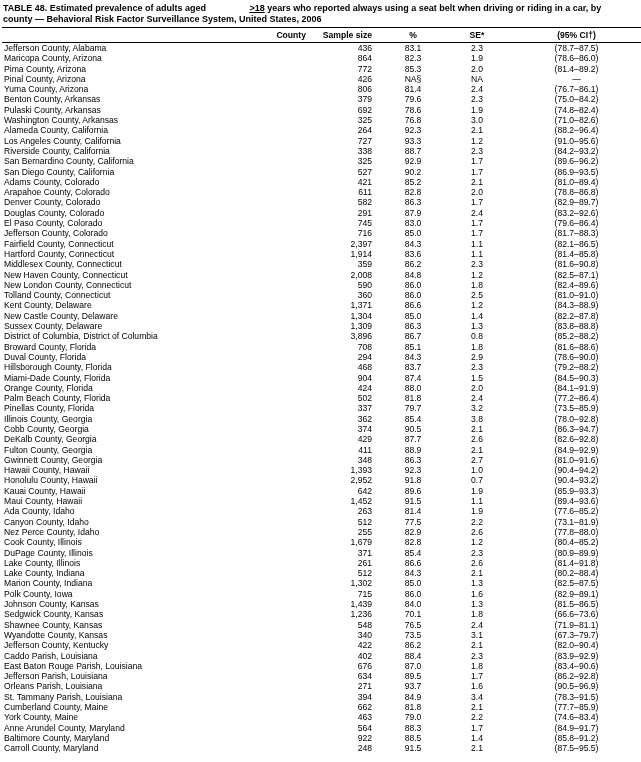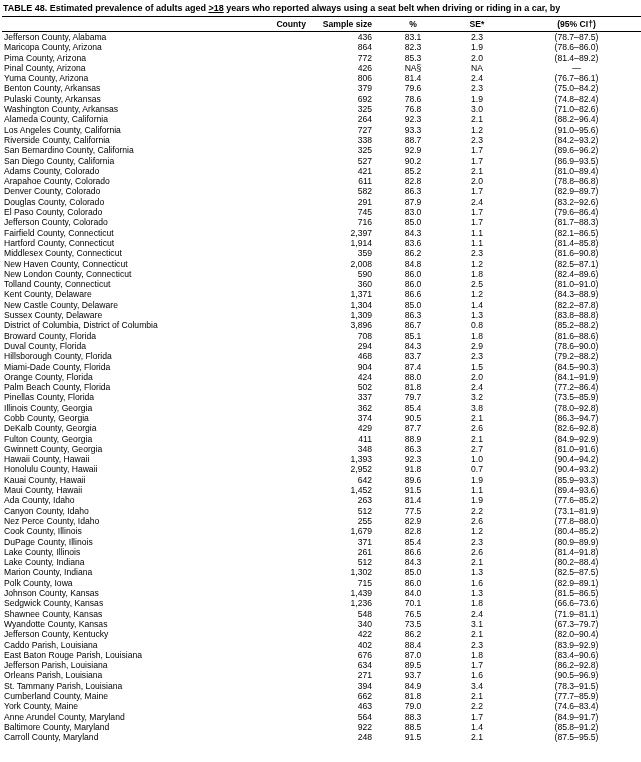--- a/index.html
+++ b/index.html
@@ -13,21 +13,21 @@
     width: 641px;
     box-sizing: border-box;
     padding: 2px 2px 0 2px;
   }
   .title {
     font-weight: bold;
     font-size: 9px;
     line-height: 11px;
     padding: 1px 1px 2px 1px;
   }
-  .geq { text-decoration: underline; }
+  .geq { text-decoration: underline; margin-left: 41px; }
   table {
     border-collapse: collapse;
     table-layout: fixed;
     width: 637px;
     font-size: 8.6px;
   }
   thead th {
     border-top: 1px solid #000;
     border-bottom: 1px solid #000;
     font-weight: bold;
@@ -50,20 +50,21 @@
   th.c0 { text-align: right; }
 </style>
 </head>
 <body>
 
 <div class="page">
 
   <div class="title">
     <span>TABLE 48. Estimated prevalence of adults aged </span><span class="geq">&gt;18</span><span> years who reported always using a seat belt when driving or riding in a car, by</span>
     <br>
+    <span>county — Behavioral Risk Factor Surveillance System, United States, 2006</span>
   </div>
 
   <table>
     <thead>
       <tr>
         <th class="c0">County</th>
         <th class="c1">Sample size</th>
         <th class="c2">%</th>
         <th class="c3">SE*</th>
         <th class="c4">(95% CI†)</th>

